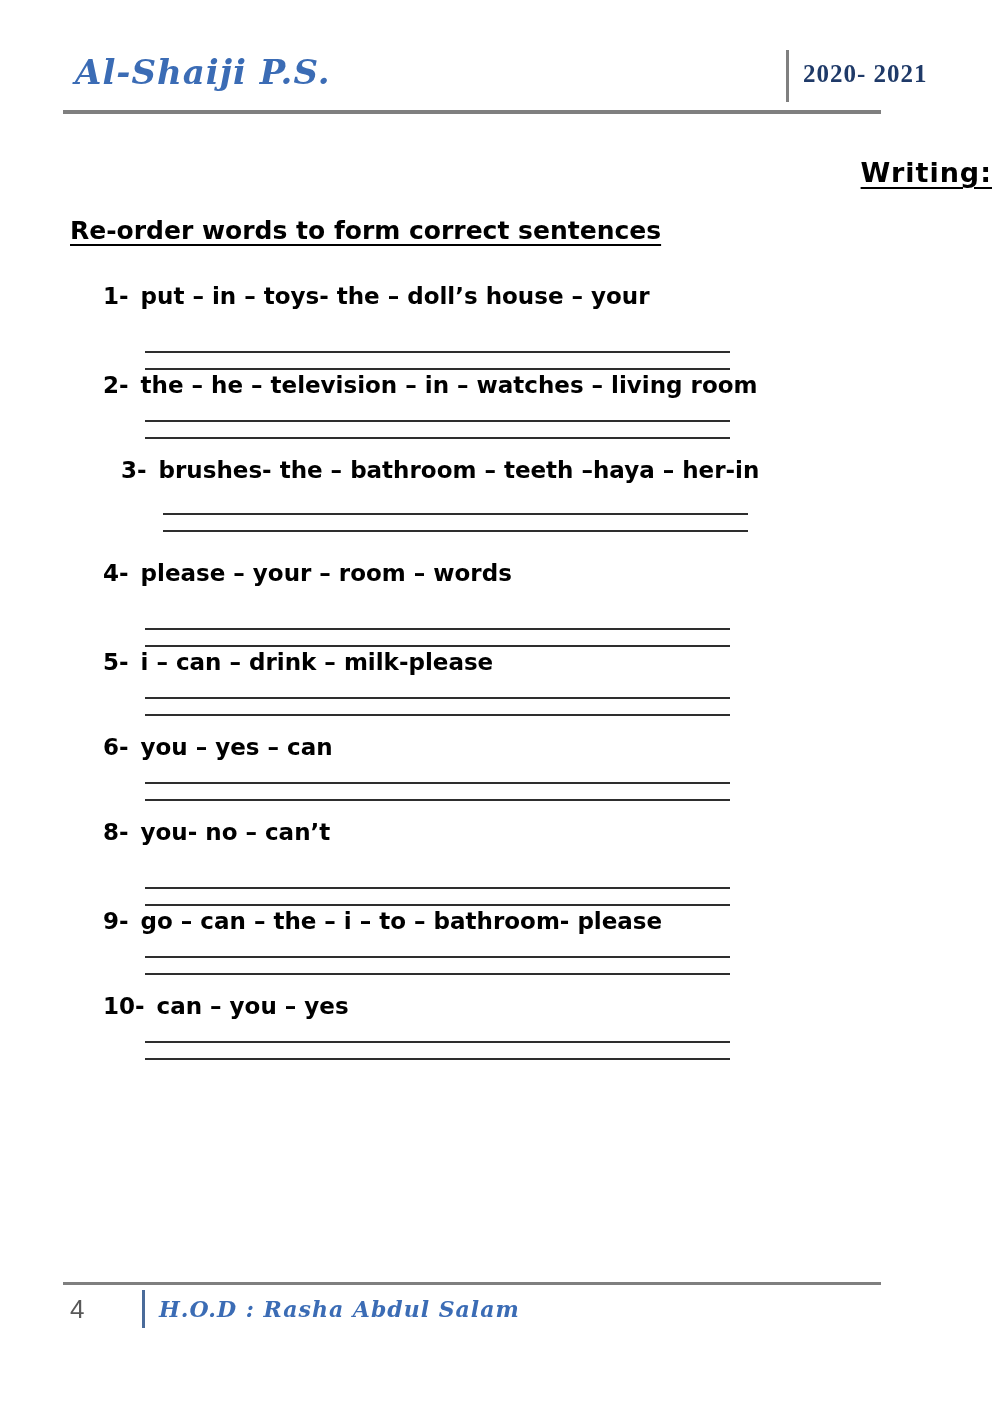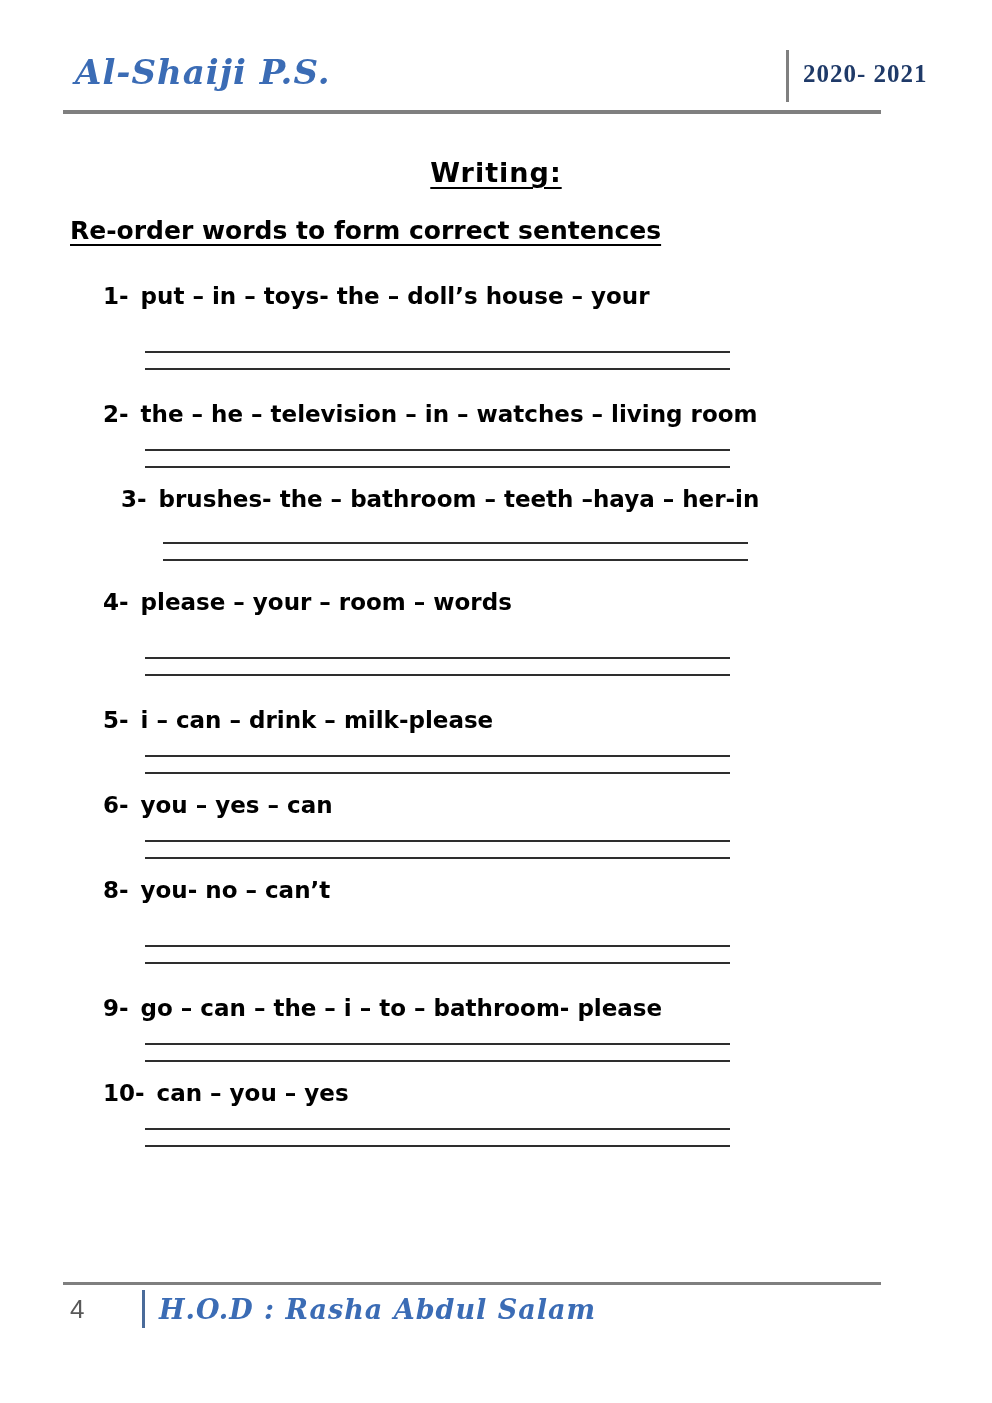--- a/index.html
+++ b/index.html
@@ -52,21 +52,21 @@
     top: 110px;
     width: 818px;
     height: 4px;
     background: #7f7f7f;
   }
 
   
   .content { padding-top: 4px; }
   .page-title {
     margin-top: 26px;
-    text-align: center;
+    text-align: right;
     font-size: 27px;
     font-weight: bold;
     text-decoration: underline;
     text-decoration-thickness: 2px;
     text-underline-offset: 5px;
     letter-spacing: 1px;
   }
   .instructions {
     margin: 28px 0 0 70px;
     font-size: 25px;
@@ -89,21 +89,21 @@
     border-bottom: 2px solid #2e2e2e;
   }
   .answer .line + .line { margin-top: 15px; }
 
   
   .item.gap-sm .q { margin-bottom: 20px; }
   .item.gap-sm     { margin-bottom: 16px; }
   .item.gap-md .q { margin-bottom: 28px; }
   .item.gap-md     { margin-bottom: 26px; margin-left: 18px; }
   .item.gap-lg .q { margin-bottom: 40px; }
-  .item.gap-lg     { margin-bottom: 29px; }
+  .item.gap-lg     { }
 
   
   .footer-rule {
     position: absolute;
     left: 63px;
     top: 1282px;
     width: 818px;
     height: 3px;
     background: #7f7f7f;
   }
@@ -124,21 +124,21 @@
     display: inline-block;
     width: 0;
     height: 38px;
     border-left: 3px solid #4a6b9a;
     margin-right: 14px;
   }
   .hod {
     font-family: "DejaVu Serif", serif;
     font-style: italic;
     font-weight: bold;
-    font-size: 27px;
+    font-size: 22px;
     color: #3b6cb5;
     letter-spacing: 1px;
   }
 </style>
 </head>
 <body>
 
 <div class="page">
 
   <div class="header">

